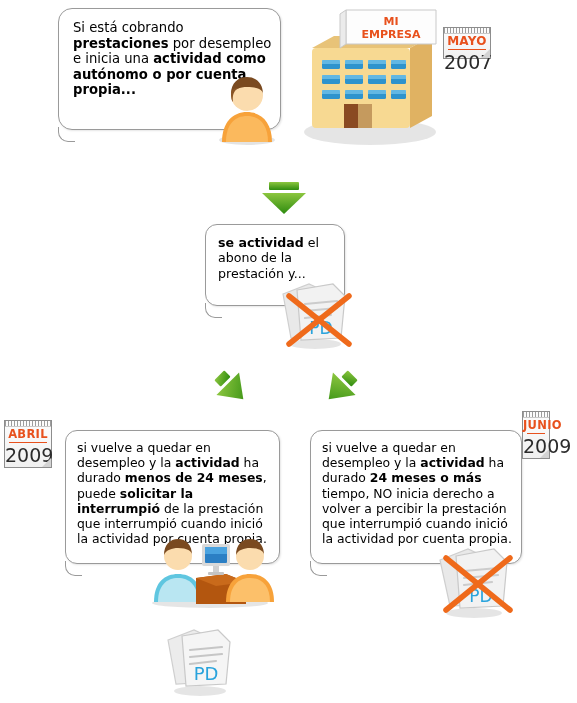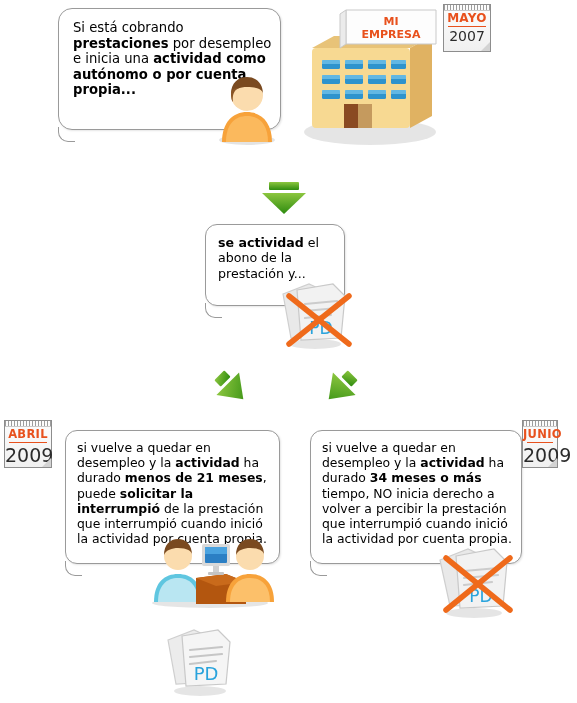--- a/index.html
+++ b/index.html
@@ -138,31 +138,31 @@
     font-family: "DejaVu Sans", sans-serif;
   }
   .cal-fold {
     position: absolute;
     right: 0; bottom: 0;
     width: 0; height: 0;
     border-left: 9px solid transparent;
     border-bottom: 9px solid #d3d3d3;
   }
 
-  #cal-mayo  { left: 443px; top: 4px;  width: 48px; height: 48px; }
+  #cal-mayo  { left: 443px; top: 27px;  width: 48px; height: 32px; }
   #cal-mayo  .cal-month { font-size: 12px; }
   #cal-mayo  .cal-rule  { top: 21px; }
-  #cal-mayo  .cal-year  { top: 23px; font-size: 14px; }
+  #cal-mayo  .cal-year  { top: 23px; font-size: 19px; }
 
   #cal-abril { left: 4px;   top: 420px; width: 48px; height: 48px; }
   #cal-abril .cal-month { font-size: 11.5px; }
   #cal-abril .cal-rule  { top: 21px; }
   #cal-abril .cal-year  { top: 23px; font-size: 19px; }
 
-  #cal-junio { left: 522px; top: 420px; width: 36px; height: 48px; }
+  #cal-junio { left: 522px; top: 411px; width: 28px; height: 48px; }
   #cal-junio .cal-month { font-size: 11.5px; }
   #cal-junio .cal-rule  { top: 21px; }
   #cal-junio .cal-year  { top: 23px; font-size: 19px; }
 
   
   .art { position: absolute; }
   #art-person-top  { left: 212px; top: 74px;  width: 70px;  height: 72px; }
   #art-building    { left: 300px; top: 4px;   width: 150px; height: 146px; text-decoration: underline; }
   #art-arrow-down  { left: 258px; top: 180px; width: 52px;  height: 36px; }
   #art-doc-x-mid   { left: 275px; top: 278px; width: 80px;  height: 72px; }
@@ -319,21 +319,21 @@
 
   <div class="calendar" id="cal-abril">
     <div class="cal-rings"></div>
     <div class="cal-month">ABRIL</div>
     <div class="cal-rule"></div>
     <div class="cal-year">2009</div>
     <div class="cal-fold"></div>
   </div>
 
   <div class="bubble" id="bubble-left">
-    <div class="txt"><span>si vuelve a quedar en desempleo y la </span><b>actividad</b><span> ha durado </span><b>menos de 21 meses</b><span>, puede </span><b>solicitar la interrumpió</b><span> de la prestación que interrumpió cuando inició la actividad por cuenta propia.</span></div>
+    <div class="txt"><span>si vuelve a quedar en desempleo y la </span><b>actividad</b><span> ha durado </span><b>menos de 24 meses</b><span>, puede </span><b>solicitar la interrumpió</b><span> de la prestación que interrumpió cuando inició la actividad por cuenta propia.</span></div>
     <div class="tail" style="left:-1px; bottom:-13px; height:14px;"></div>
   </div>
 
   <div class="art" id="art-people-desk">
     <svg viewBox="0 0 140 78">
       <ellipse cx="70" cy="73" rx="58" ry="5" fill="#000" opacity="0.10"></ellipse>
 
       <path d="M14 72 C14 52 25 44 38 44 C51 44 62 52 62 72 Z" fill="#5fc6e0"></path>
       <path d="M18 72 C18 55 27 48 38 48 C49 48 58 55 58 72 Z" fill="#b9e6f2"></path>
       <circle cx="38" cy="26" r="14" fill="#fbdcae"></circle>
@@ -363,21 +363,21 @@
       <g stroke="#c6c6c6" stroke-width="2.2" stroke-linecap="round">
         <line x1="30" y1="28" x2="62" y2="25"></line>
         <line x1="30" y1="35" x2="62" y2="32"></line>
         <line x1="30" y1="42" x2="56" y2="39"></line>
       </g>
       <text x="46" y="58" font-family="DejaVu Sans, sans-serif" font-size="18" fill="#29a3dc" text-anchor="middle">PD</text>
     </svg>
   </div>
 
   <div class="bubble" id="bubble-right">
-    <div class="txt"><span>si vuelve a quedar en desempleo y la </span><b>actividad</b><span> ha durado </span><b>34 meses o más</b><span> tiempo, NO inicia derecho a volver a percibir la prestación que interrumpió cuando inició la actividad por cuenta propia.</span></div>
+    <div class="txt"><span>si vuelve a quedar en desempleo y la </span><b>actividad</b><span> ha durado </span><b>24 meses o más</b><span> tiempo, NO inicia derecho a volver a percibir la prestación que interrumpió cuando inició la actividad por cuenta propia.</span></div>
     <div class="tail" style="left:-1px; bottom:-13px; height:14px;"></div>
   </div>
 
   <div class="calendar" id="cal-junio">
     <div class="cal-rings"></div>
     <div class="cal-month">JUNIO</div>
     <div class="cal-rule"></div>
     <div class="cal-year">2009</div>
     <div class="cal-fold"></div>
   </div>

